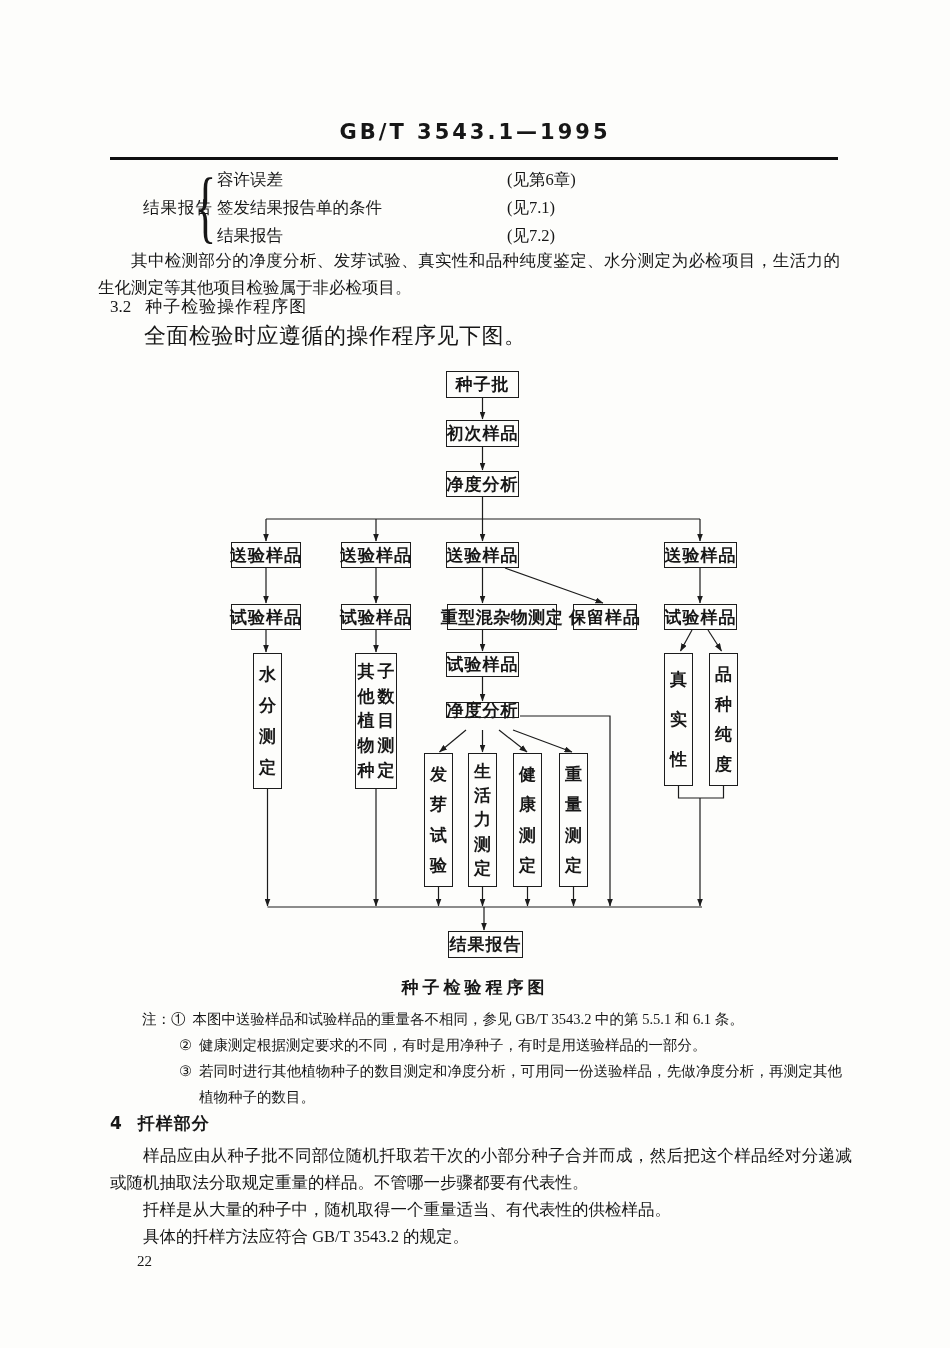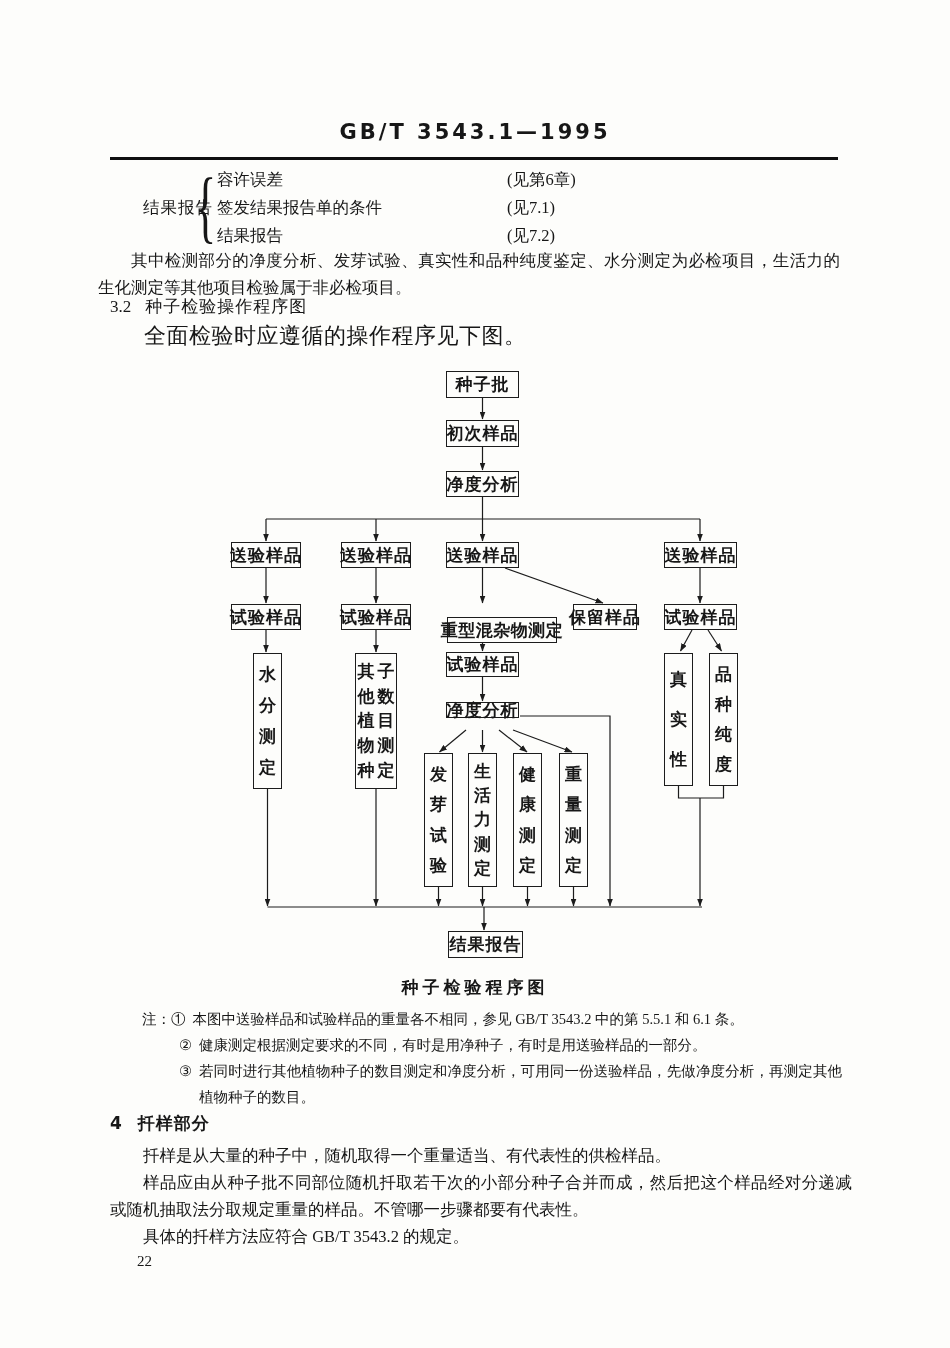--- a/index.html
+++ b/index.html
@@ -38,21 +38,21 @@
   #sec32-intro { top:321px; left:144px; font-size:22px; letter-spacing:0.5px; }
 
   
   #fc-lines { top:0; left:0; pointer-events:none; }
   .fbox {
     position:absolute; border:1.4px solid #1c1c1c; background:#fdfdfb;
     display:flex; align-items:center; justify-content:center;
     font-size:17px; letter-spacing:1px; font-weight:600; box-sizing:border-box;
     white-space:nowrap;
   }
-  .fbox.wide { letter-spacing:0.5px;margin-top:13px; }
+  .fbox.wide { letter-spacing:0.5px; }
   .vbox { flex-direction:column; letter-spacing:0; justify-content:space-around; padding:5px 0; }
   .vbox span { display:block; line-height:1; }
   .vbox2 { flex-direction:row; letter-spacing:0; padding:0; align-items:stretch; }
   .vbox2 .vcol { display:flex; flex-direction:column; justify-content:space-around; align-items:center; width:50%; padding:5px 0; }
   .vbox2 .vcol span { display:block; line-height:1; }
 
   #fc-caption {
     top:976px; left:0; width:950px; text-align:center;
     font-weight:700; font-size:17px; letter-spacing:4px;
   }
@@ -242,20 +242,20 @@
     <div class="note-row sub">
       <span class="note-prefix">③</span>
       <div class="note-text">若同时进行其他植物种子的数目测定和净度分析，可用同一份送验样品，先做净度分析，再测定其他植物种子的数目。</div>
     </div>
   </div>
 
   <div id="sec4-head" class="abs sec-head">
     <span class="sec-num">4</span><span class="sec-title">扦样部分</span>
   </div>
   <div id="sec4-body" class="abs">
+    <p class="para">样品应由从种子批不同部位随机扦取若干次的小部分种子合并而成，然后把这个样品经对分递减或随机抽取法分取规定重量的样品。不管哪一步骤都要有代表性。</p>
     <p class="para">扦样是从大量的种子中，随机取得一个重量适当、有代表性的供检样品。</p>
-    <p class="para">样品应由从种子批不同部位随机扦取若干次的小部分种子合并而成，然后把这个样品经对分递减或随机抽取法分取规定重量的样品。不管哪一步骤都要有代表性。</p>
     <p class="para">具体的扦样方法应符合 GB/T 3543.2 的规定。</p>
   </div>
 
   <div id="page-num" class="abs">22</div>
 
 </div>
 
 </body></html>

